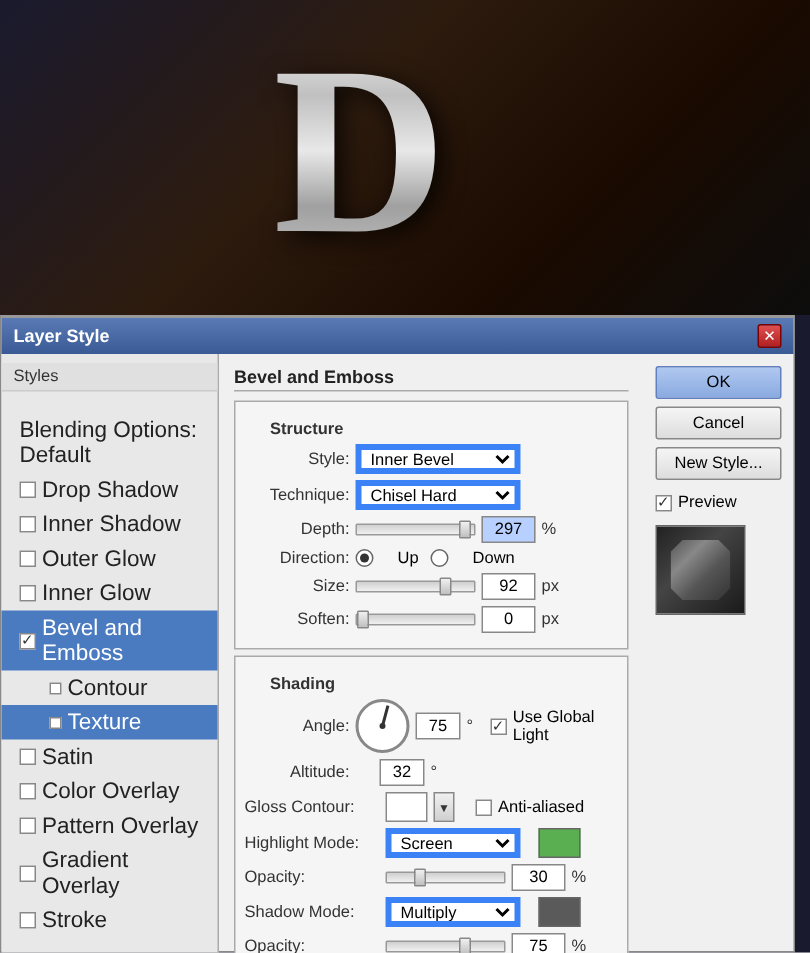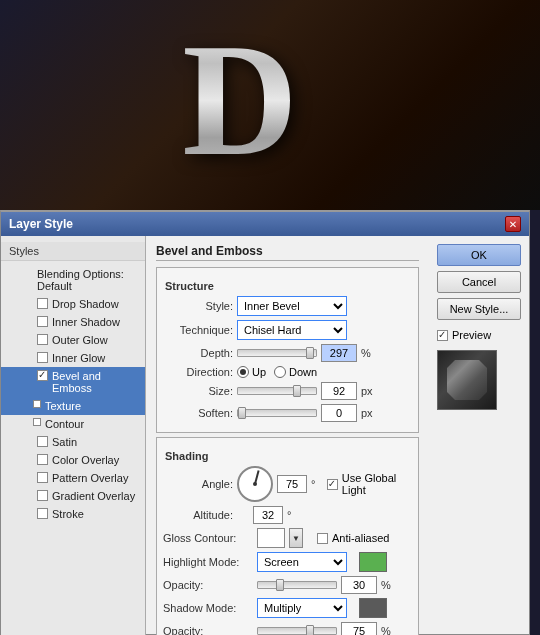--- a/index.html
+++ b/index.html
@@ -83,29 +83,29 @@
       padding: 6px 0;
       flex-shrink: 0;
     }
 
     .panel-section-header {
       padding: 3px 8px;
       font-size: 11px;
       color: #333;
       background: #e0e0e0;
       border-bottom: 1px solid #ccc;
-      margin-bottom: 4px;
+      margin-bottom: 14px;
     }
 
     .layer-item {
-      padding: 3px 8px 3px 36px;
-      font-size: 11px;
+      padding: 3px 8px 3px 12px;
+      font-size: 15px;
       color: #222;
       display: flex;
-      align-items: flex-start;
+      align-items: center;
       gap: 4px;
       cursor: pointer;
       position: relative;
     }
 
     .layer-item.active {
       background: #4a7abf;
       color: white;
     }
 
@@ -199,21 +199,21 @@
       color: #222;
       margin-bottom: 6px;
       padding-bottom: 2px;
       border-bottom: 1px solid #aaa;
     }
 
     .sub-section-title {
       font-size: 11px;
       font-weight: bold;
       color: #333;
-      margin: 6px 0 4px 2px;
+      margin: 6px 0 4px 17px;
     }
 
     .form-row {
       display: flex;
       align-items: center;
       margin-bottom: 4px;
       gap: 4px;
     }
 
     .form-label {
@@ -227,21 +227,21 @@
     .form-label-wide {
       width: 90px;
       color: #333;
       font-size: 11px;
       flex-shrink: 0;
     }
 
     select.small {
       height: 20px;
       font-size: 11px;
-      border: 1px solid #3b82f6;
+      border: 4px solid #3b82f6;
       background: white;
       padding: 0 2px;
     }
 
     input[type="text"].small {
       width: 36px;
       height: 18px;
       font-size: 11px;
       border: 1px solid #888;
       background: #b8d0ff;
@@ -276,21 +276,21 @@
 
     .radio-group {
       display: flex;
       align-items: center;
       gap: 8px;
     }
 
     .radio-item {
       display: flex;
       align-items: center;
-      gap: 3px;
+      gap: 16px;
       font-size: 11px;
     }
 
     .radio-dot {
       width: 12px;
       height: 12px;
       border: 1px solid #666;
       border-radius: 50%;
       background: white;
       position: relative;
@@ -426,27 +426,27 @@
         <span>Outer Glow</span>
       </div>
       <div class="layer-item">
         <span class="checkbox"></span>
         <span>Inner Glow</span>
       </div>
       <div class="layer-item active">
         <span class="checkbox checked"></span>
         <span>Bevel and Emboss</span>
       </div>
+      <div class="layer-item sub-item">
+        <span style="width:8px;height:8px;border:1px solid #888;background:white;display:inline-block;flex-shrink:0;"></span>
+        <span>Contour</span>
+      </div>
       <div class="layer-item sub-item active">
         <span style="width:8px;height:8px;border:1px solid #888;background:white;display:inline-block;flex-shrink:0;"></span>
         <span>Texture</span>
-      </div>
-      <div class="layer-item sub-item">
-        <span style="width:8px;height:8px;border:1px solid #888;background:white;display:inline-block;flex-shrink:0;"></span>
-        <span>Contour</span>
       </div>
       <div class="layer-item">
         <span class="checkbox"></span>
         <span>Satin</span>
       </div>
       <div class="layer-item">
         <span class="checkbox"></span>
         <span>Color Overlay</span>
       </div>
       <div class="layer-item">

